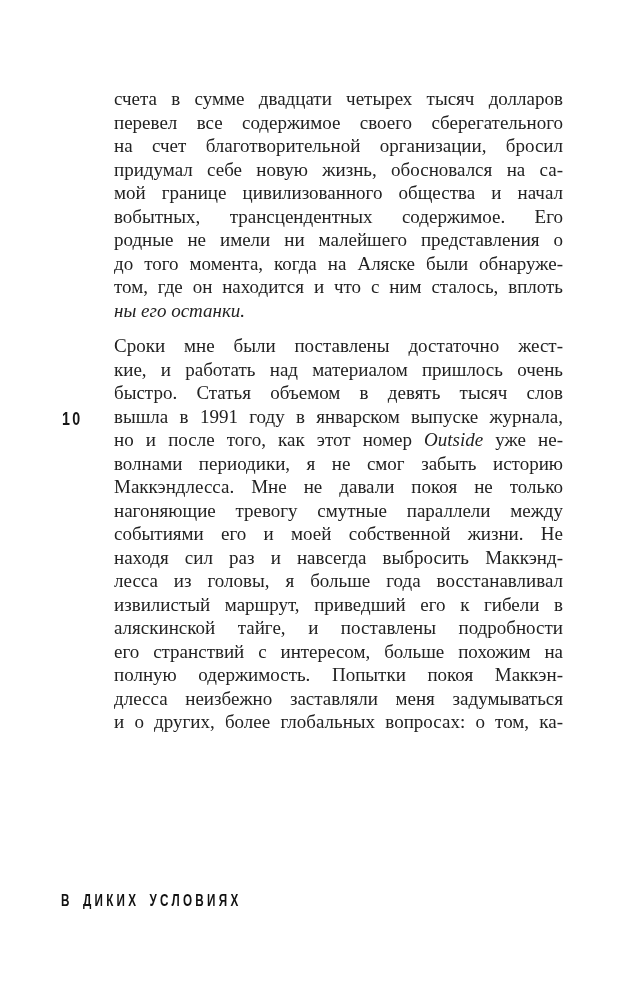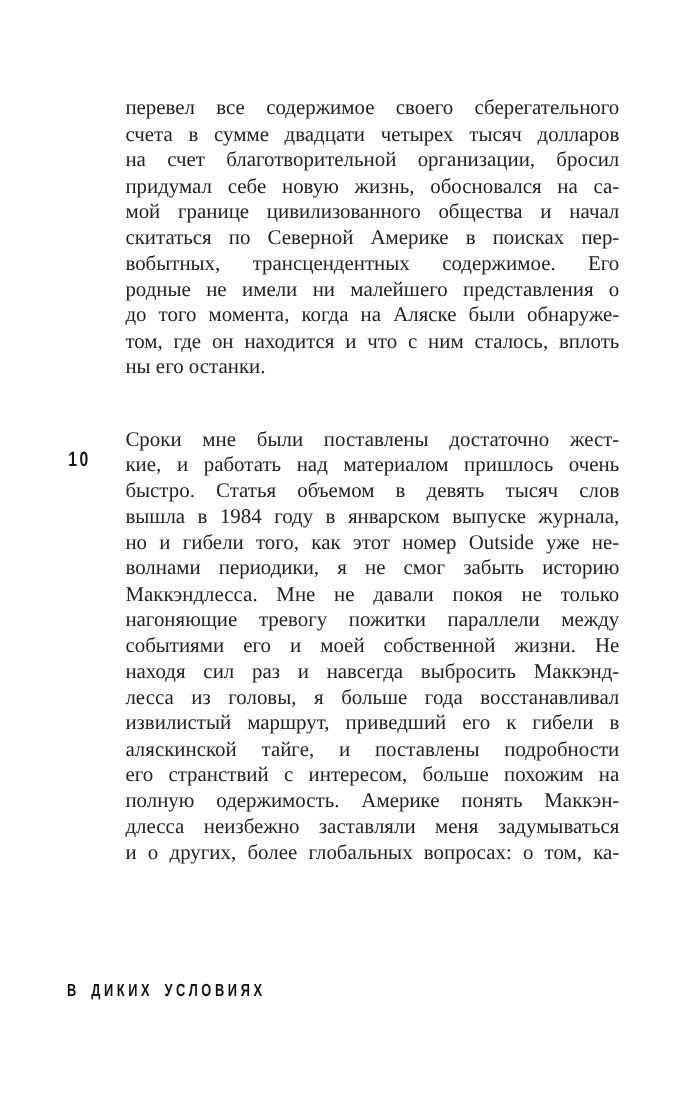--- a/index.html
+++ b/index.html
@@ -31,32 +31,33 @@
   .text-block {
     position: absolute;
     left: 114px;
     top: 87px;
     width: 449px;
     color: #222222;
     font-size: 19px;
     line-height: 23.5px;
   }
   .paragraph { margin: 0; }
-  .paragraph.second { margin-top: 42px; }
+  .paragraph.second { margin-top: 12px; }
   .line {
     text-align: justify;
     text-align-last: justify;
     white-space: normal;
     height: 23.5px;
     overflow: visible;
   }
   .line.lastline {
     text-align-last: left;
+    font-style: italic;
   }
-  .it { }
+  .it { font-style: italic; }
   .footer {
     position: absolute;
     left: 61px;
     top: 892px;
     font-family: "Liberation Sans", "DejaVu Sans", sans-serif;
     font-weight: bold;
     font-size: 16px;
     line-height: 18px;
     letter-spacing: 4.5px;
     word-spacing: 5px;
@@ -69,49 +70,48 @@
 </head>
 <body>
 
 <div class="page">
 
   <div class="margin-number">10</div>
 
   <div class="text-block">
 
     <div class="paragraph">
+      <div class="line">счета в сумме двадцати четырех тысяч долларов</div>
       <div class="line">перевел все содержимое своего сберегательного</div>
-      <div class="line">счета в сумме двадцати четырех тысяч долларов</div>
       <div class="line">на счет благотворительной организации, бросил</div>
       <div class="line">придумал себе новую жизнь, обосновался на са-</div>
       <div class="line">мой границе цивилизованного общества и начал</div>
-      <div class="line">скитаться по Северной Америке в поисках пер-</div>
       <div class="line">вобытных, трансцендентных содержимое. Его</div>
       <div class="line">родные не имели ни малейшего представления о</div>
       <div class="line">до того момента, когда на Аляске были обнаруже-</div>
       <div class="line">том, где он находится и что с ним сталось, вплоть</div>
       <div class="line lastline">ны его останки.</div>
     </div>
 
     <div class="paragraph second">
       <div class="line">Сроки мне были поставлены достаточно жест-</div>
       <div class="line">кие, и работать над материалом пришлось очень</div>
       <div class="line">быстро. Статья объемом в девять тысяч слов</div>
-      <div class="line">вышла в 1984 году в январском выпуске журнала,</div>
-      <div class="line"><span>но и гибели того, как этот номер </span><span class="it">Outside</span><span> уже не-</span></div>
+      <div class="line">вышла в 1991 году в январском выпуске журнала,</div>
+      <div class="line"><span>но и после того, как этот номер </span><span class="it">Outside</span><span> уже не-</span></div>
       <div class="line">волнами периодики, я не смог забыть историю</div>
       <div class="line">Маккэндлесса. Мне не давали покоя не только</div>
-      <div class="line">нагоняющие тревогу пожитки параллели между</div>
+      <div class="line">нагоняющие тревогу смутные параллели между</div>
       <div class="line">событиями его и моей собственной жизни. Не</div>
       <div class="line">находя сил раз и навсегда выбросить Маккэнд-</div>
       <div class="line">лесса из головы, я больше года восстанавливал</div>
       <div class="line">извилистый маршрут, приведший его к гибели в</div>
       <div class="line">аляскинской тайге, и поставлены подробности</div>
       <div class="line">его странствий с интересом, больше похожим на</div>
-      <div class="line">полную одержимость. Америке понять Маккэн-</div>
+      <div class="line">полную одержимость. Попытки покоя Маккэн-</div>
       <div class="line">длесса неизбежно заставляли меня задумываться</div>
       <div class="line">и о других, более глобальных вопросах: о том, ка-</div>
     </div>
 
   </div>
 
   <div class="footer">В ДИКИХ УСЛОВИЯХ</div>
 
 </div>
 

